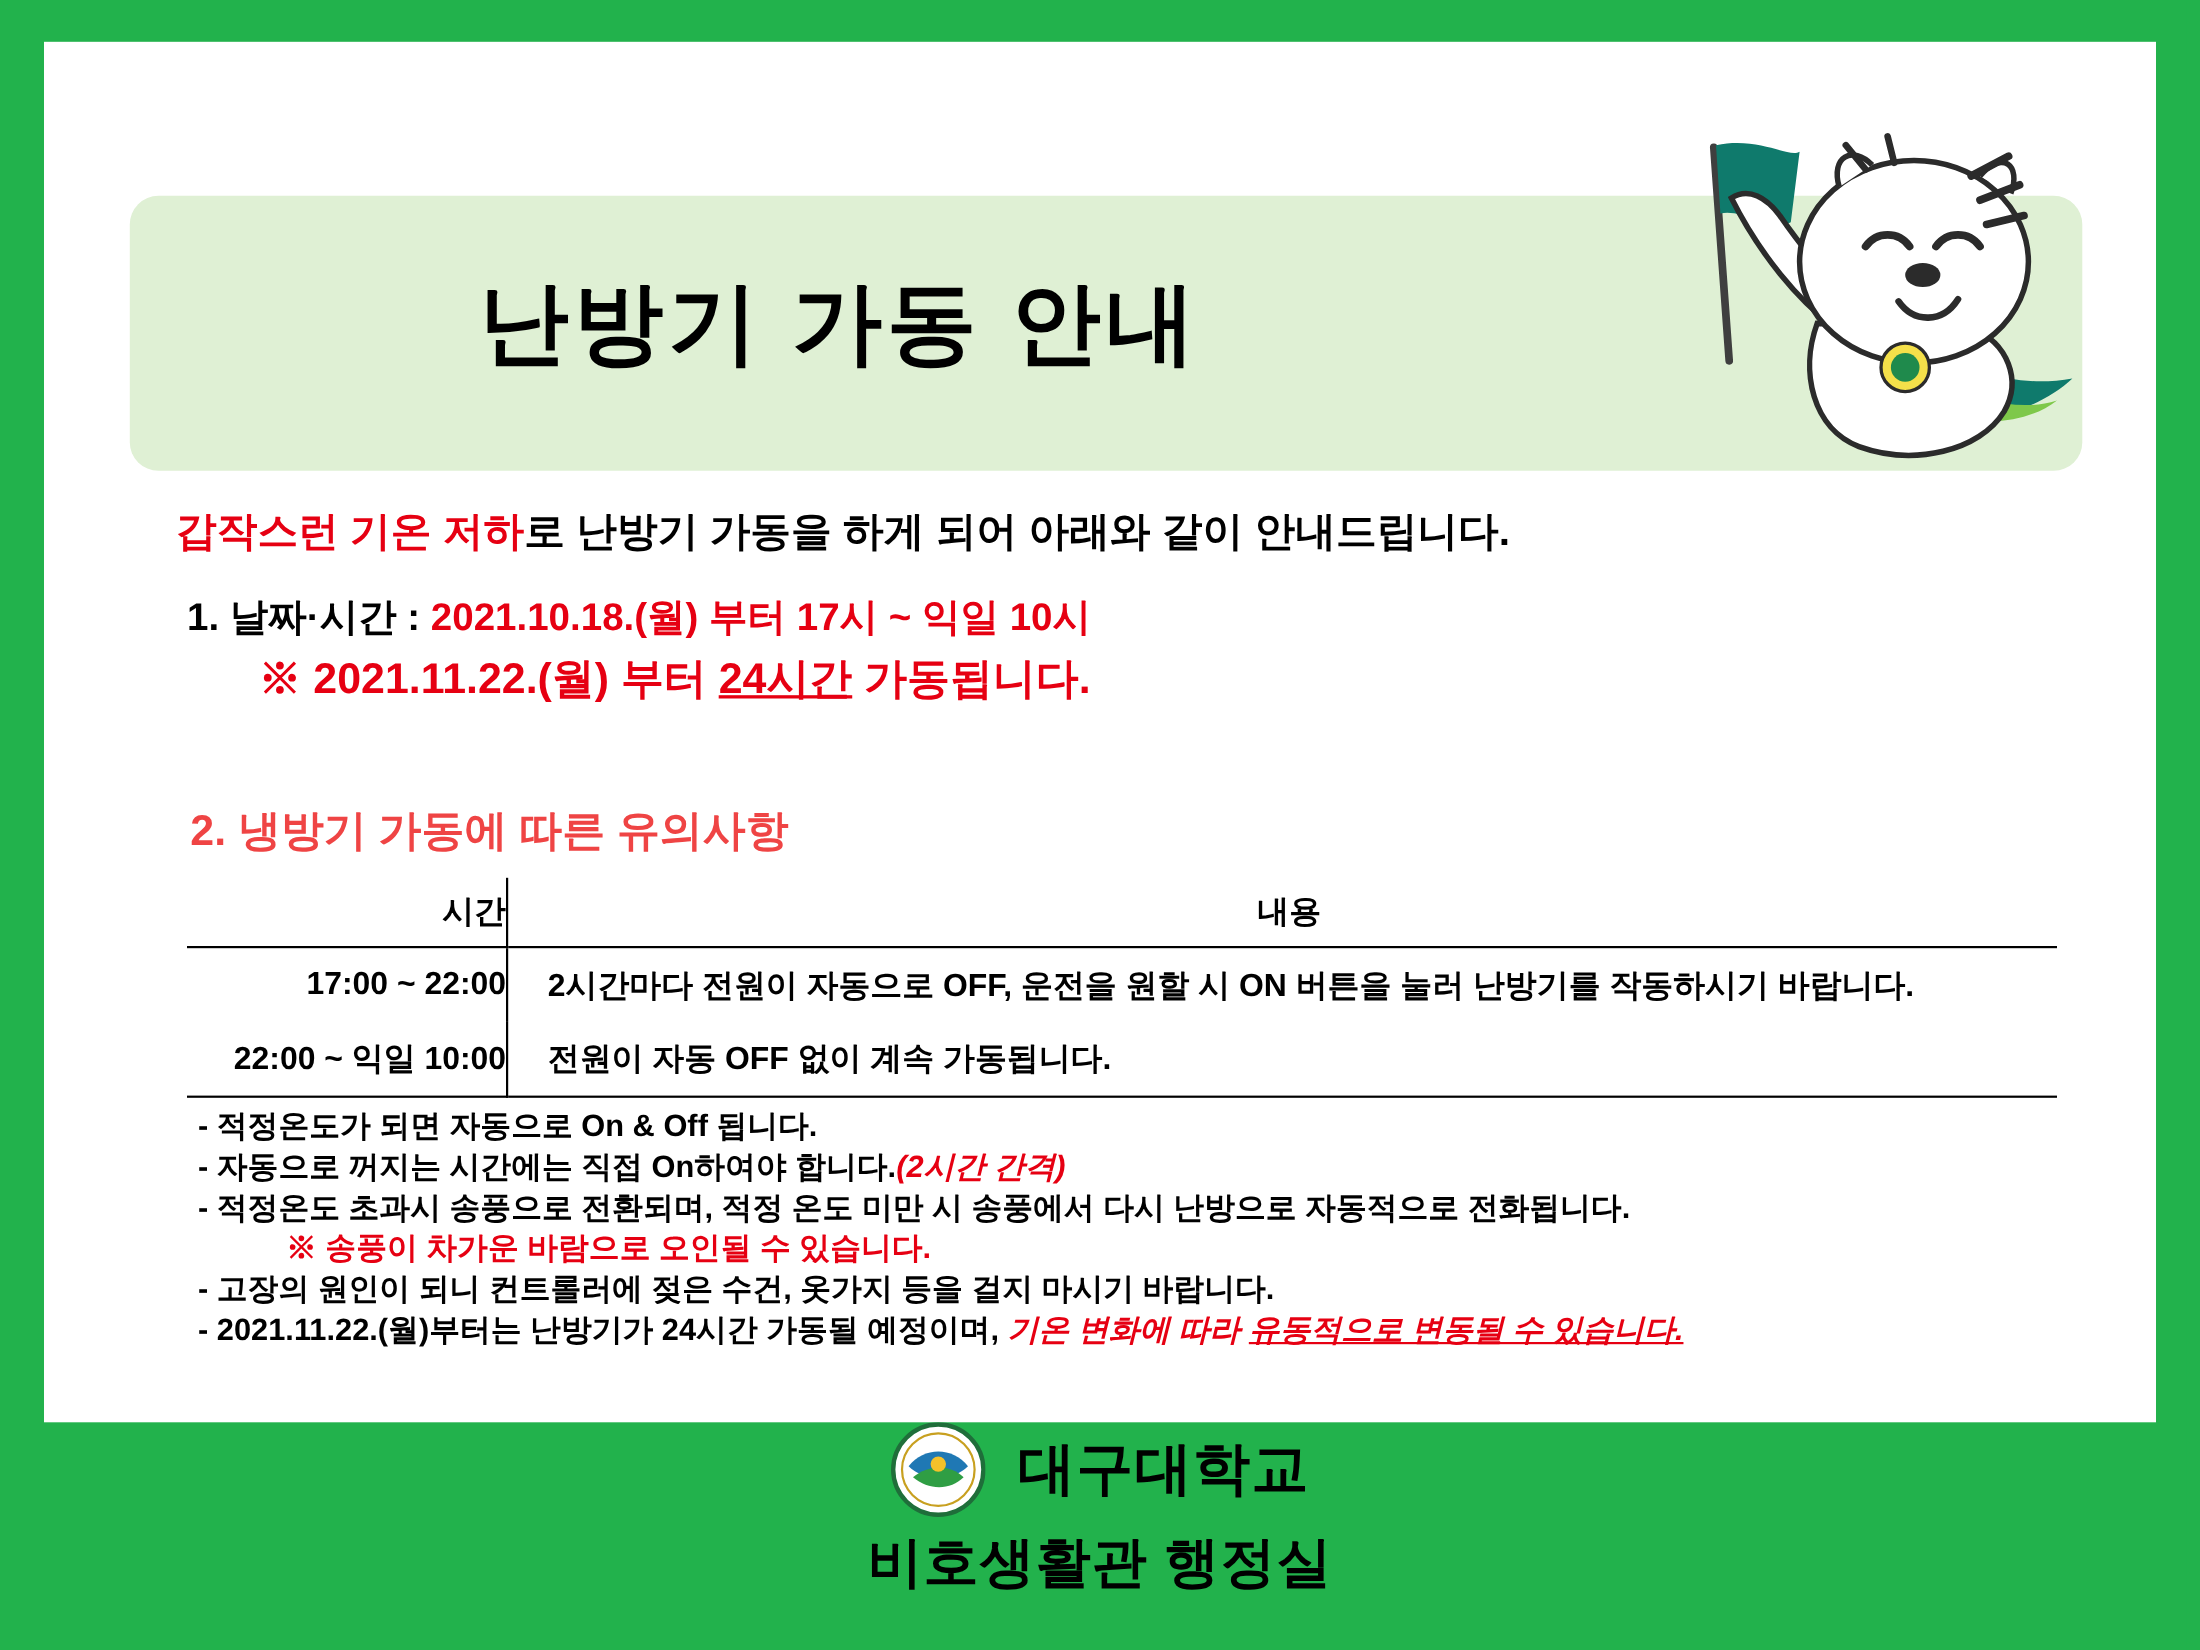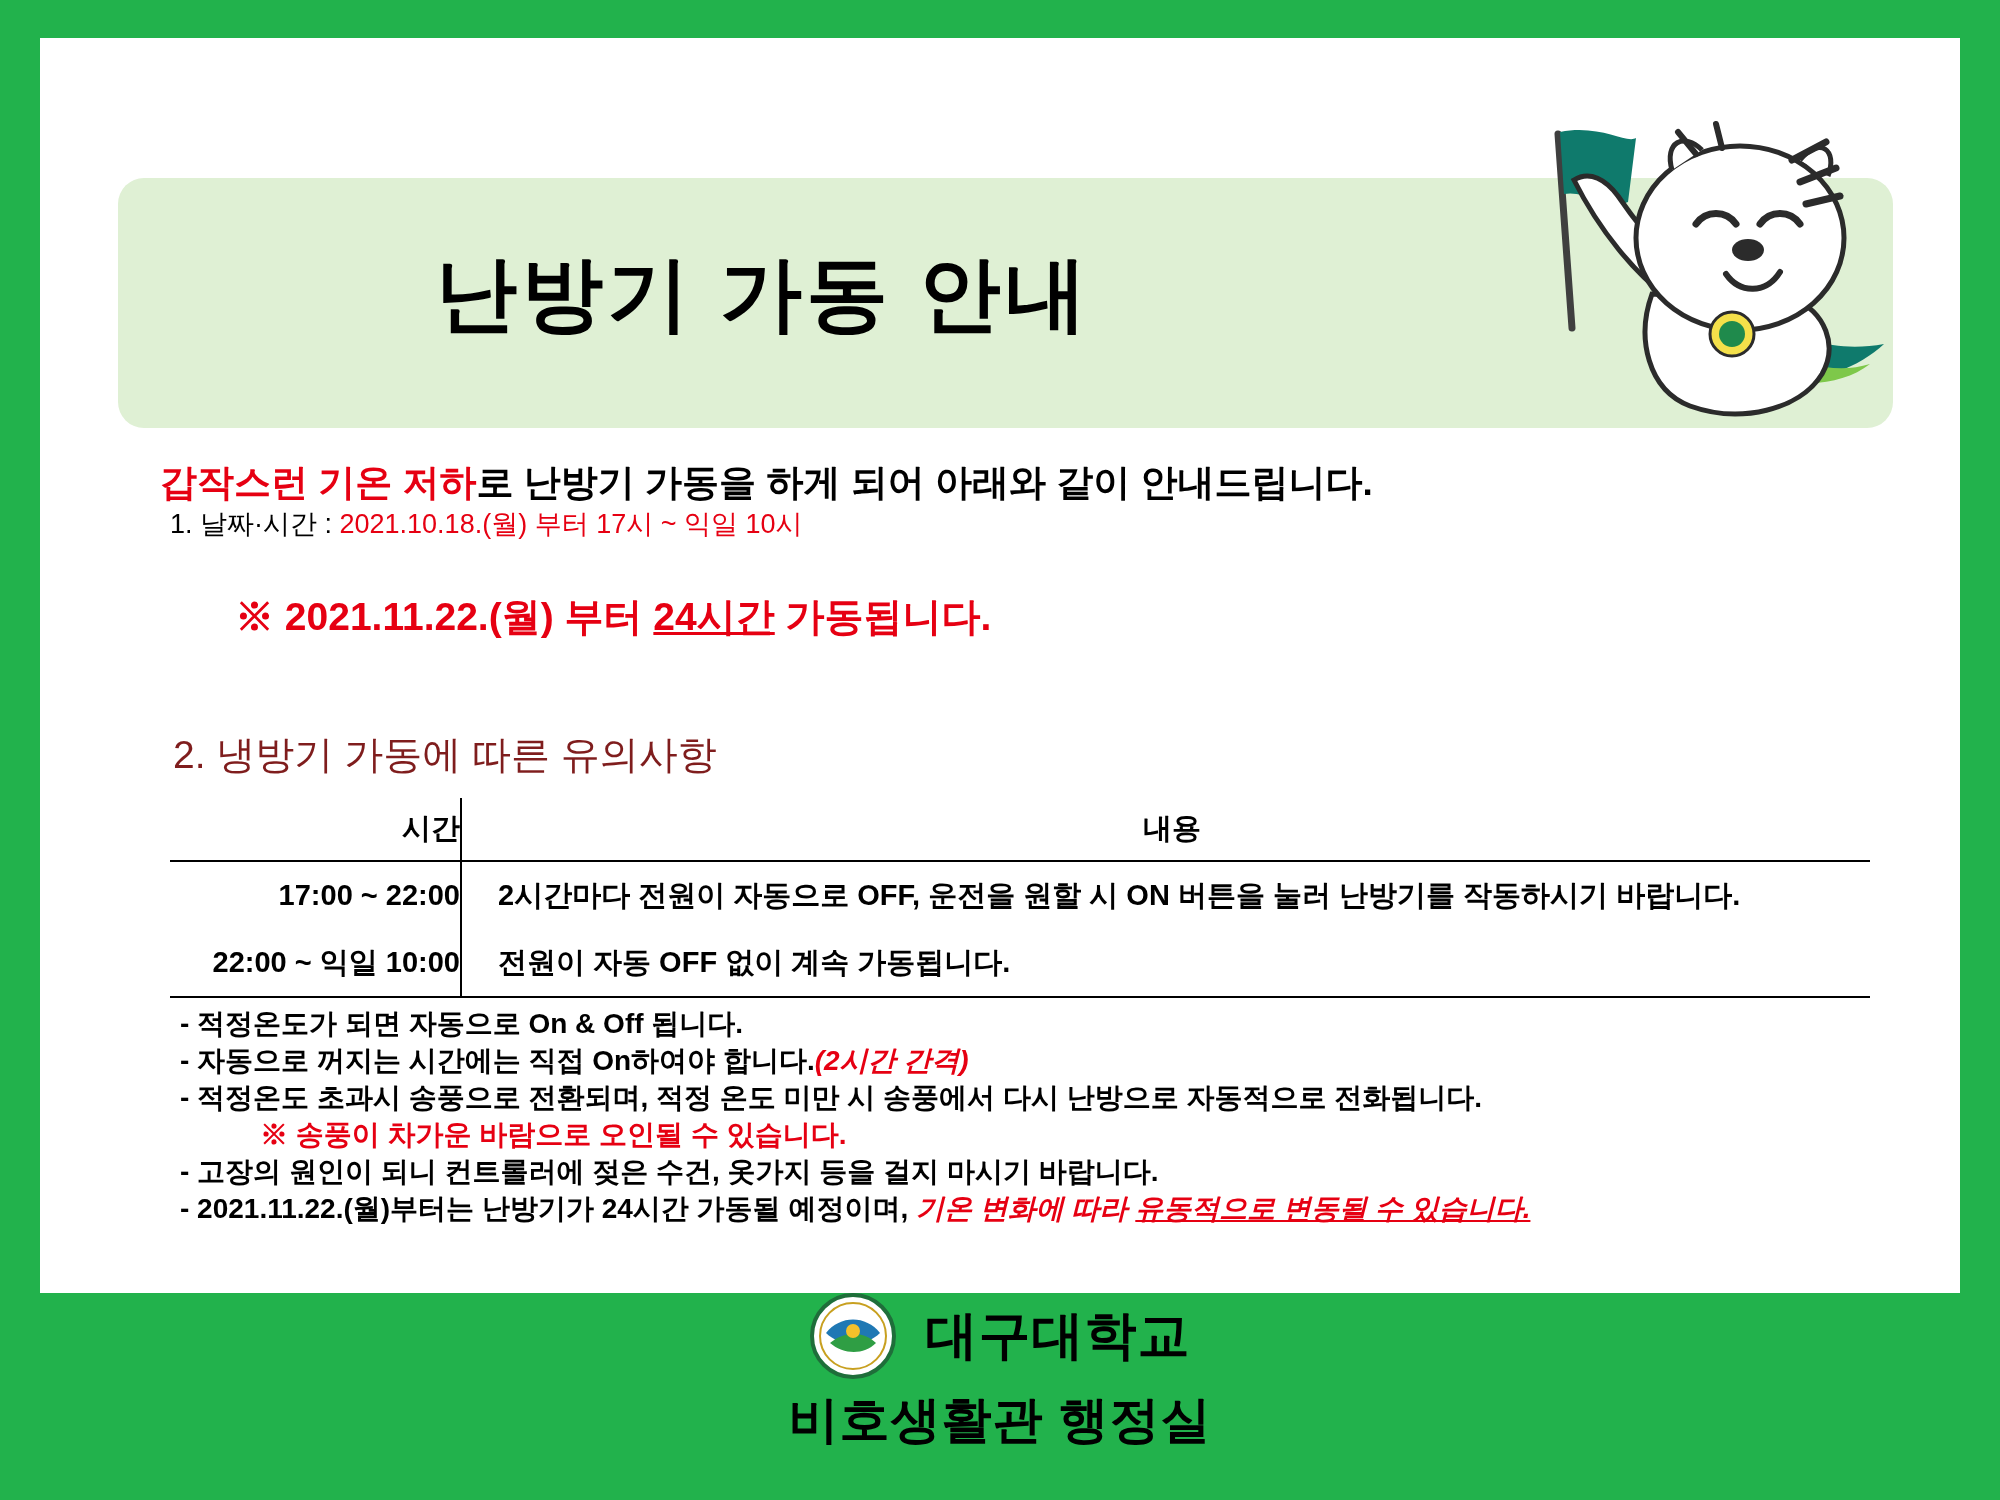--- a/index.html
+++ b/index.html
@@ -67,23 +67,23 @@
     font-size: 37px;
     font-weight: bold;
     color: #000000;
     white-space: nowrap;
   }
   .lead .red { color: #e60012; }
 
   .line-1 {
     position: absolute;
     left: 130px;
-    top: 468px;
-    font-size: 27px;
-    font-weight: normal;
+    top: 500px;
+    font-size: 35px;
+    font-weight: bold;
     color: #000000;
     white-space: nowrap;
   }
   .line-1 .red { color: #e60012; }
 
   .line-2 {
     position: absolute;
     left: 195px;
     top: 552px;
     font-size: 39px;
@@ -91,22 +91,22 @@
     color: #e60012;
     white-space: nowrap;
   }
   .line-2 .ul { text-decoration: underline; }
 
   .section2 {
     position: absolute;
     left: 133px;
     top: 690px;
     font-size: 39px;
-    font-weight: normal;
-    color: #7f1d1d;
+    font-weight: bold;
+    color: #ef4444;
     white-space: nowrap;
   }
 
   
   .tbl {
     position: absolute;
     left: 130px;
     top: 760px;
     width: 1700px;
     border-collapse: collapse;

